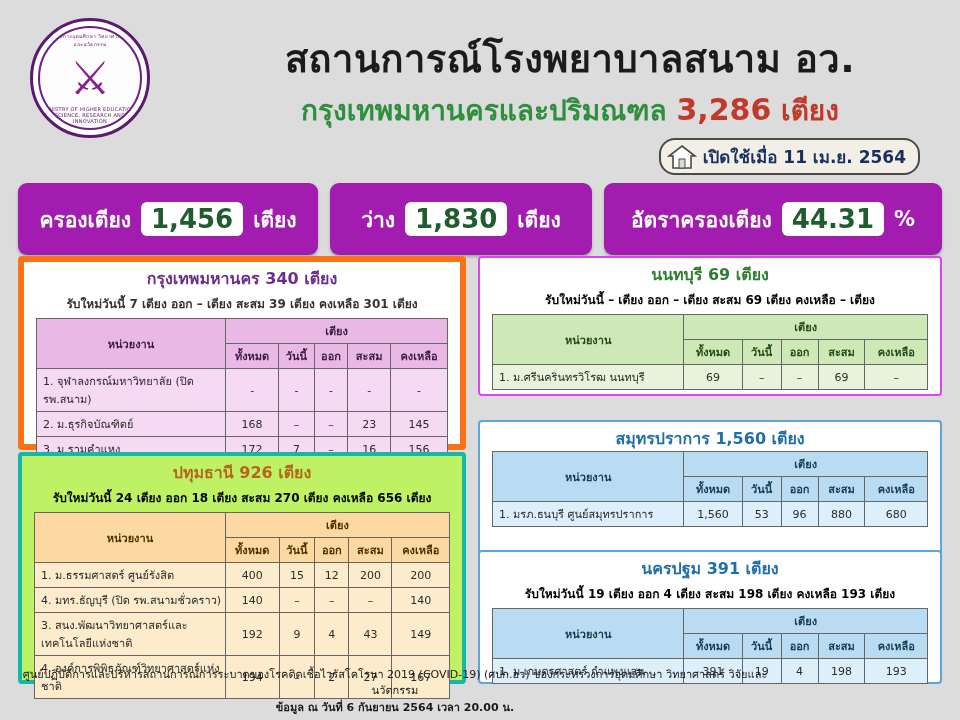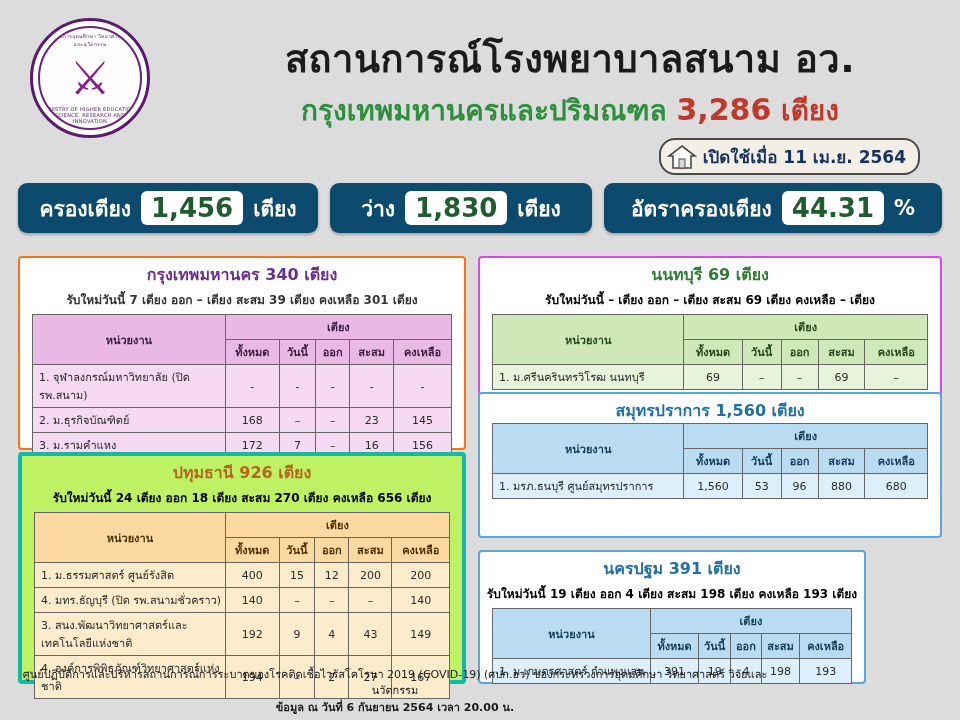--- a/index.html
+++ b/index.html
@@ -61,22 +61,22 @@
   }
   .opened-badge .house {
     width:30px; height:26px; position:relative; flex:0 0 auto;
   }
   .opened-badge .house svg { display:block; }
   .opened-badge .txt { font-size:17px; font-weight:bold; color:#16305f; }
 
   
   .summary { position:absolute; top:183px; left:0; width:960px; height:62px; }
   .sbox {
-    position:absolute; top:0; height:50px;
-    background:#0c4a6e; border-radius:9px;
+    position:absolute; top:0; height:72px;
+    background:#a21caf; border-radius:9px;
     display:flex; align-items:center; justify-content:center; gap:10px;
     color:#ffffff; font-weight:bold; font-size:21px;
     box-shadow:0 2px 3px rgba(0,0,0,.25);
   }
   .sbox .val {
     background:#ffffff; color:#1f5c2e; border-radius:6px;
     padding:2px 10px; font-size:26px; font-weight:bold;
   }
   .sbox.b1 { left:18px; width:300px; }
   .sbox.b2 { left:330px; width:262px; }
@@ -90,46 +90,46 @@
   .panel-line {
     text-align:center; font-size:12px; padding:3px 0 5px 0; font-weight:bold;
   }
   table.t { border-collapse:collapse; width:calc(100% - 24px); margin:0 12px; }
   table.t th, table.t td {
     border:1px solid #666; font-size:11px; padding:3px 2px; text-align:center;
   }
   table.t td.name { text-align:left; padding-left:6px; }
 
   
-  .p-bkk { left:18px; top:256px; width:448px; height:194px; border:2px solid #f97316; background:#fff; }
+  .p-bkk { left:18px; top:256px; width:448px; height:194px; border:6px solid #f97316; background:#fff; }
   .p-bkk .panel-head { color:#6c2e8c; }
   .p-bkk .panel-line { color:#333; }
   .p-bkk table.t th { background:#e9b8e4; color:#3a1a43; }
   .p-bkk table.t td { background:#f6d9f2; color:#2b2b2b; }
 
   
   .p-pat { left:18px; top:452px; width:448px; height:232px; border:4px solid #14b8a6; background:#bef264; }
   .p-pat .panel-head { color:#b5651d; }
   .p-pat table.t th { background:#fcd9a0; color:#4a3000; }
   .p-pat table.t td { background:#fdeccc; color:#2b2b2b; }
 
   
   .p-non { left:478px; top:256px; width:464px; height:140px; border:2px solid #d946ef; background:#fff; }
   .p-non .panel-head { color:#2f7d32; }
   .p-non table.t th { background:#cfe8b8; color:#23481a; }
   .p-non table.t td { background:#e7f3da; color:#2b2b2b; }
 
   
-  .p-smp { left:478px; top:392px; width:464px; height:146px; border:2px solid #5aa6d6; background:#fff; }
+  .p-smp { left:478px; top:420px; width:464px; height:146px; border:2px solid #5aa6d6; background:#fff; }
   .p-smp .panel-head { color:#1f6fa8; }
   .p-smp table.t th { background:#b9dcf2; color:#123c55; }
   .p-smp table.t td { background:#ddeffa; color:#2b2b2b; }
 
   
-  .p-nkp { left:478px; top:550px; width:388px; height:134px; border:2px solid #5aa6d6; background:#fff; }
+  .p-nkp { left:478px; top:550px; width:464px; height:134px; border:2px solid #5aa6d6; background:#fff; }
   .p-nkp .panel-head { color:#1f6fa8; }
   .p-nkp table.t th { background:#b9dcf2; color:#123c55; }
   .p-nkp table.t td { background:#ddeffa; color:#2b2b2b; }
 
   .footer {
     position:absolute; left:0; bottom:4px; width:790px; text-align:center;
     font-size:11px; color:#1b1b1b; line-height:1.5;
   }
   .footer .l2 { font-weight:bold; }
 </style>

